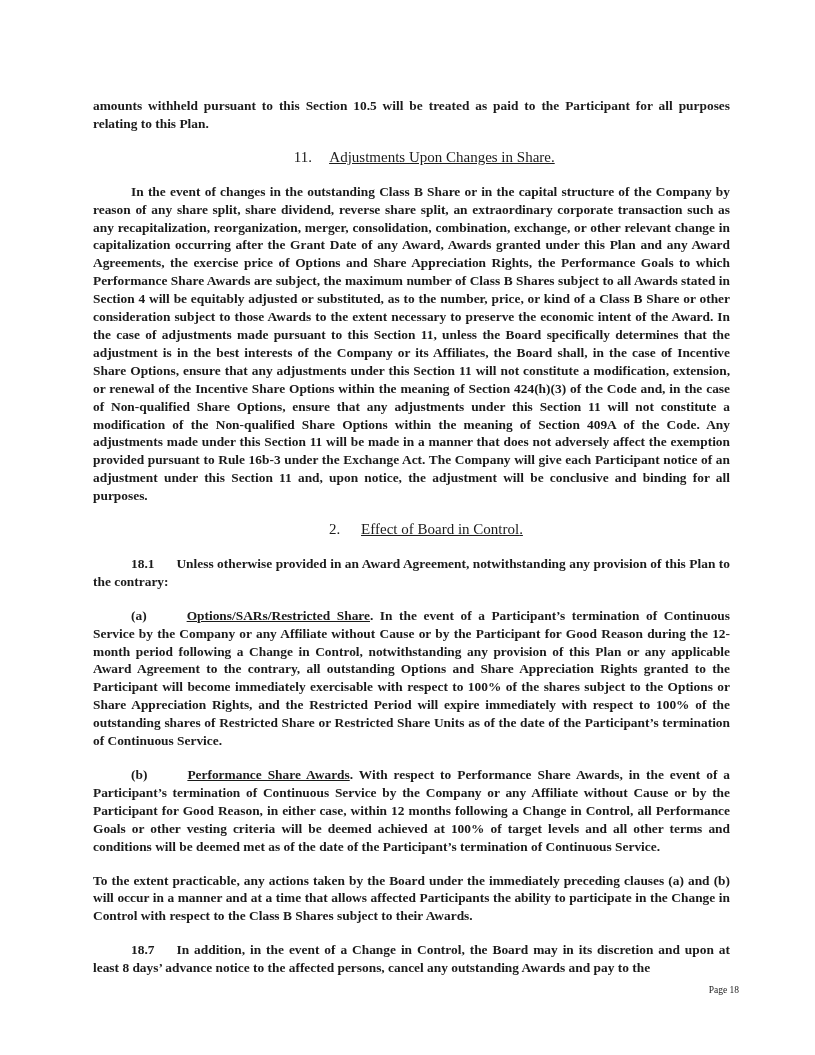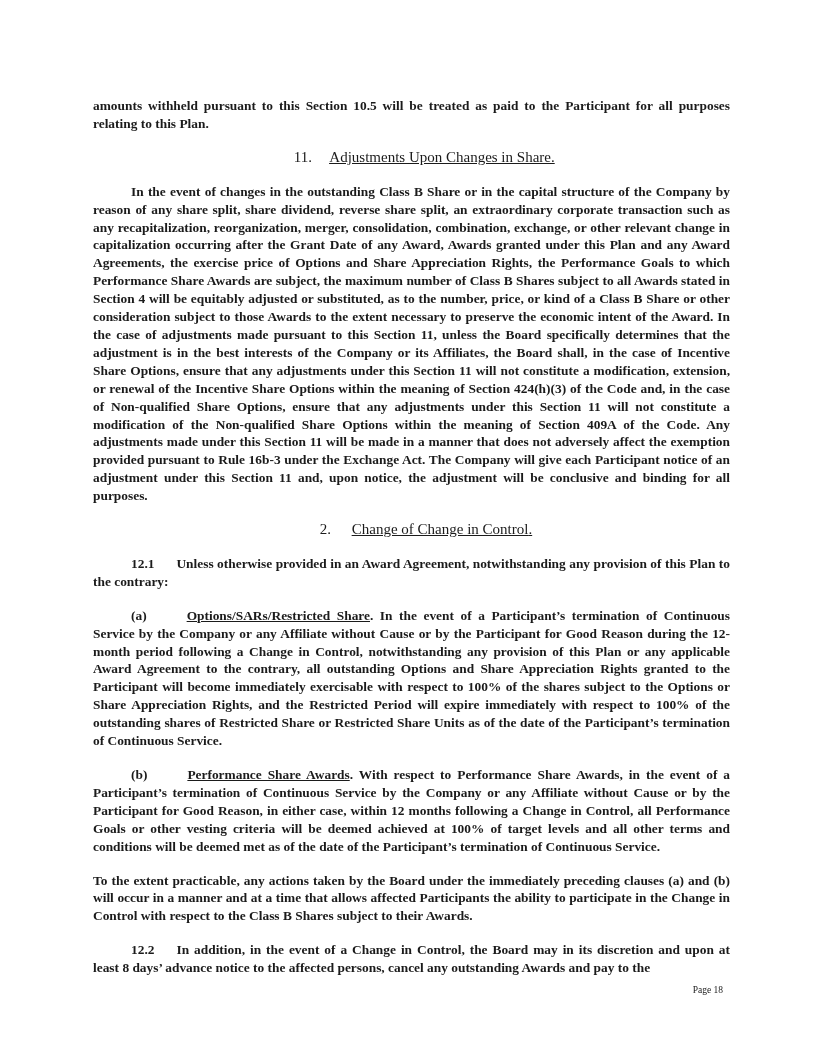--- a/index.html
+++ b/index.html
@@ -49,46 +49,46 @@
   .gap-num {
     display: inline-block;
     width: 22px;
   }
   .gap-wide {
     display: inline-block;
     width: 40px;
   }
   .footer {
     position: absolute;
-    right: 92px;
+    right: 76px;
     bottom: 60px;
     font-size: 9.5px;
     color: #1b1b1b;
   }
 </style>
 </head>
 <body>
 
 <div class="page">
   <div class="content">
 
     <p class="para">amounts withheld pursuant to this Section 10.5 will be treated as paid to the Participant for all purposes relating to this Plan.</p>
 
     <p class="heading"><span class="num">11.</span><span class="underline">Adjustments Upon Changes in Share</span><span>.</span></p>
 
     <p class="para indent">In the event of changes in the outstanding Class B Share or in the capital structure of the Company by reason of any share split, share dividend, reverse share split, an extraordinary corporate transaction such as any recapitalization, reorganization, merger, consolidation, combination, exchange, or other relevant change in capitalization occurring after the Grant Date of any Award, Awards granted under this Plan and any Award Agreements, the exercise price of Options and Share Appreciation Rights, the Performance Goals to which Performance Share Awards are subject, the maximum number of Class B Shares subject to all Awards stated in Section 4 will be equitably adjusted or substituted, as to the number, price, or kind of a Class B Share or other consideration subject to those Awards to the extent necessary to preserve the economic intent of the Award. In the case of adjustments made pursuant to this Section 11, unless the Board specifically determines that the adjustment is in the best interests of the Company or its Affiliates, the Board shall, in the case of Incentive Share Options, ensure that any adjustments under this Section 11 will not constitute a modification, extension, or renewal of the Incentive Share Options within the meaning of Section 424(h)(3) of the Code and, in the case of Non-qualified Share Options, ensure that any adjustments under this Section 11 will not constitute a modification of the Non-qualified Share Options within the meaning of Section 409A of the Code. Any adjustments made under this Section 11 will be made in a manner that does not adversely affect the exemption provided pursuant to Rule 16b-3 under the Exchange Act. The Company will give each Participant notice of an adjustment under this Section 11 and, upon notice, the adjustment will be conclusive and binding for all purposes.</p>
 
-    <p class="heading"><span class="num">2.</span><span class="underline">Change of Change in Control</span><span>.</span></p>
+    <p class="heading"><span class="num">2.</span><span class="underline">Effect of Board in Control</span><span>.</span></p>
 
-    <p class="para indent"><span>12.1</span><span class="gap-num"></span><span>Unless otherwise provided in an Award Agreement, notwithstanding any provision of this Plan to the contrary:</span></p>
+    <p class="para indent"><span>18.1</span><span class="gap-num"></span><span>Unless otherwise provided in an Award Agreement, notwithstanding any provision of this Plan to the contrary:</span></p>
 
     <p class="para indent"><span>(a)</span><span class="gap-wide"></span><span class="underline">Options/SARs/Restricted Share</span><span>. In the event of a Participant’s termination of Continuous Service by the Company or any Affiliate without Cause or by the Participant for Good Reason during the 12-month period following a Change in Control, notwithstanding any provision of this Plan or any applicable Award Agreement to the contrary, all outstanding Options and Share Appreciation Rights granted to the Participant will become immediately exercisable with respect to 100% of the shares subject to the Options or Share Appreciation Rights, and the Restricted Period will expire immediately with respect to 100% of the outstanding shares of Restricted Share or Restricted Share Units as of the date of the Participant’s termination of Continuous Service.</span></p>
 
     <p class="para indent"><span>(b)</span><span class="gap-wide"></span><span class="underline">Performance Share Awards</span><span>. With respect to Performance Share Awards, in the event of a Participant’s termination of Continuous Service by the Company or any Affiliate without Cause or by the Participant for Good Reason, in either case, within 12 months following a Change in Control, all Performance Goals or other vesting criteria will be deemed achieved at 100% of target levels and all other terms and conditions will be deemed met as of the date of the Participant’s termination of Continuous Service.</span></p>
 
     <p class="para">To the extent practicable, any actions taken by the Board under the immediately preceding clauses (a) and (b) will occur in a manner and at a time that allows affected Participants the ability to participate in the Change in Control with respect to the Class B Shares subject to their Awards.</p>
 
-    <p class="para indent"><span>12.2</span><span class="gap-num"></span><span>In addition, in the event of a Change in Control, the Board may in its discretion and upon at least 8 days’ advance notice to the affected persons, cancel any outstanding Awards and pay to the</span></p>
+    <p class="para indent"><span>18.7</span><span class="gap-num"></span><span>In addition, in the event of a Change in Control, the Board may in its discretion and upon at least 8 days’ advance notice to the affected persons, cancel any outstanding Awards and pay to the</span></p>
 
   </div>
 
   <div class="footer">Page 18</div>
 </div>
 
 </body></html>

